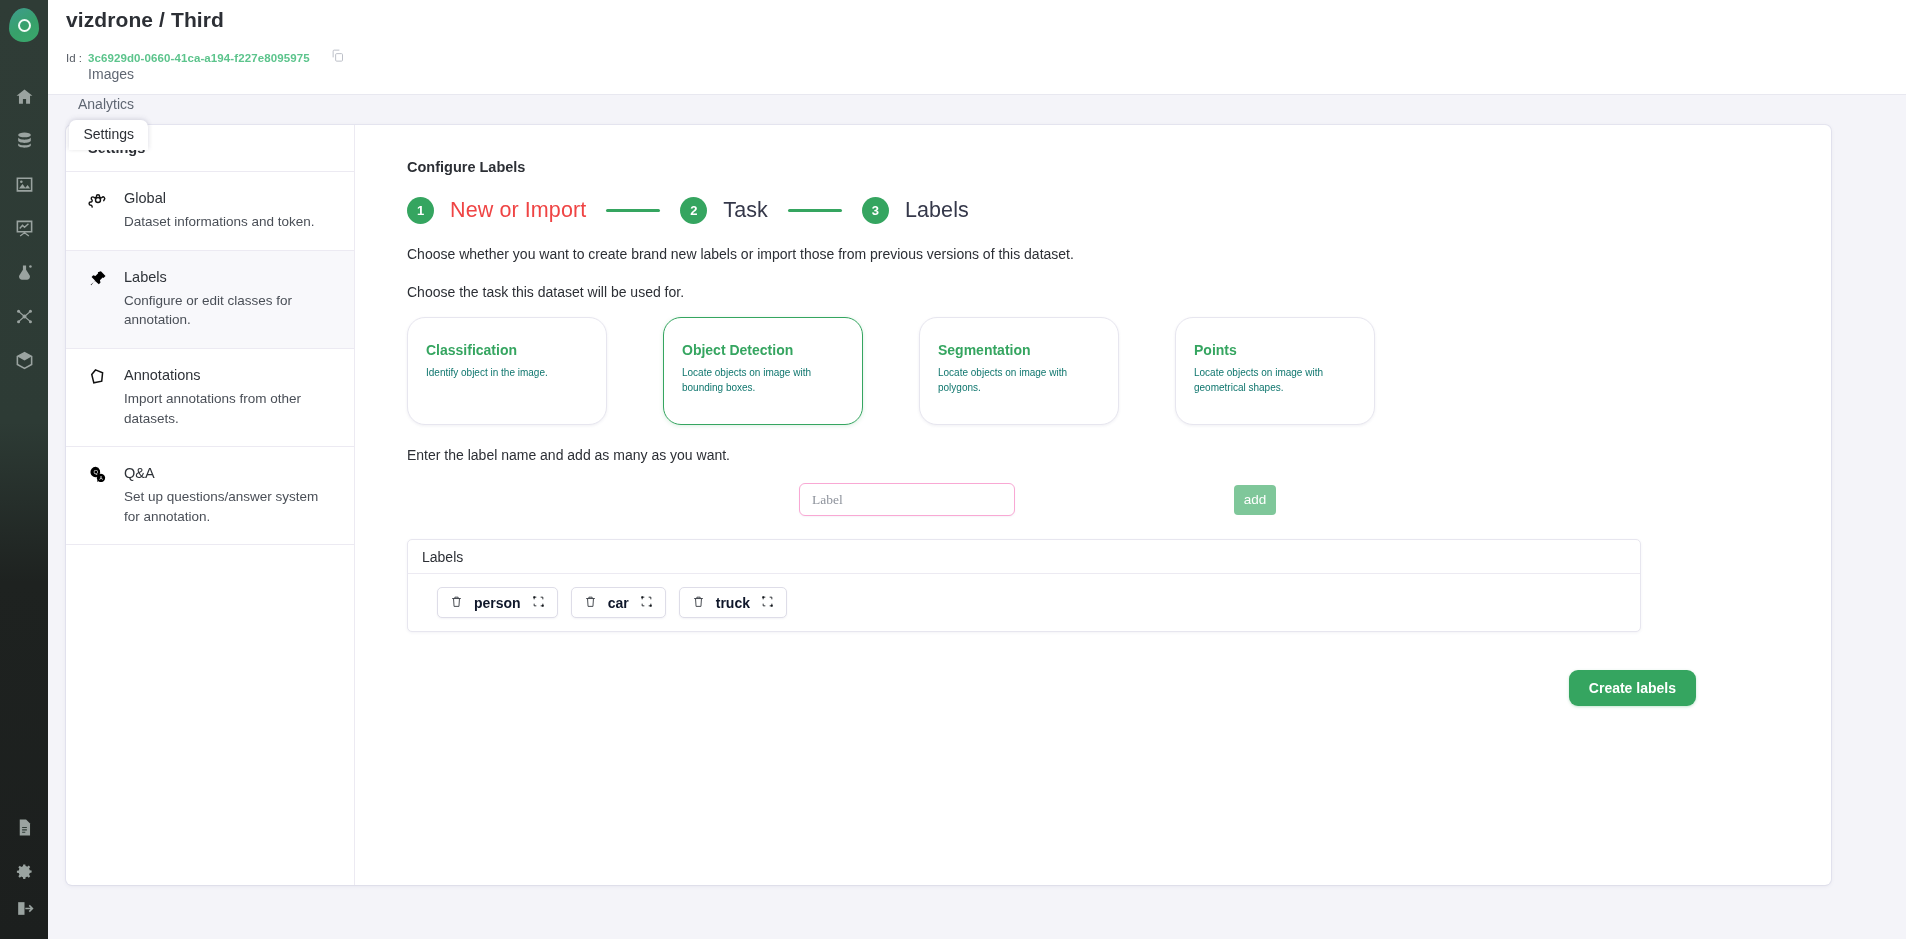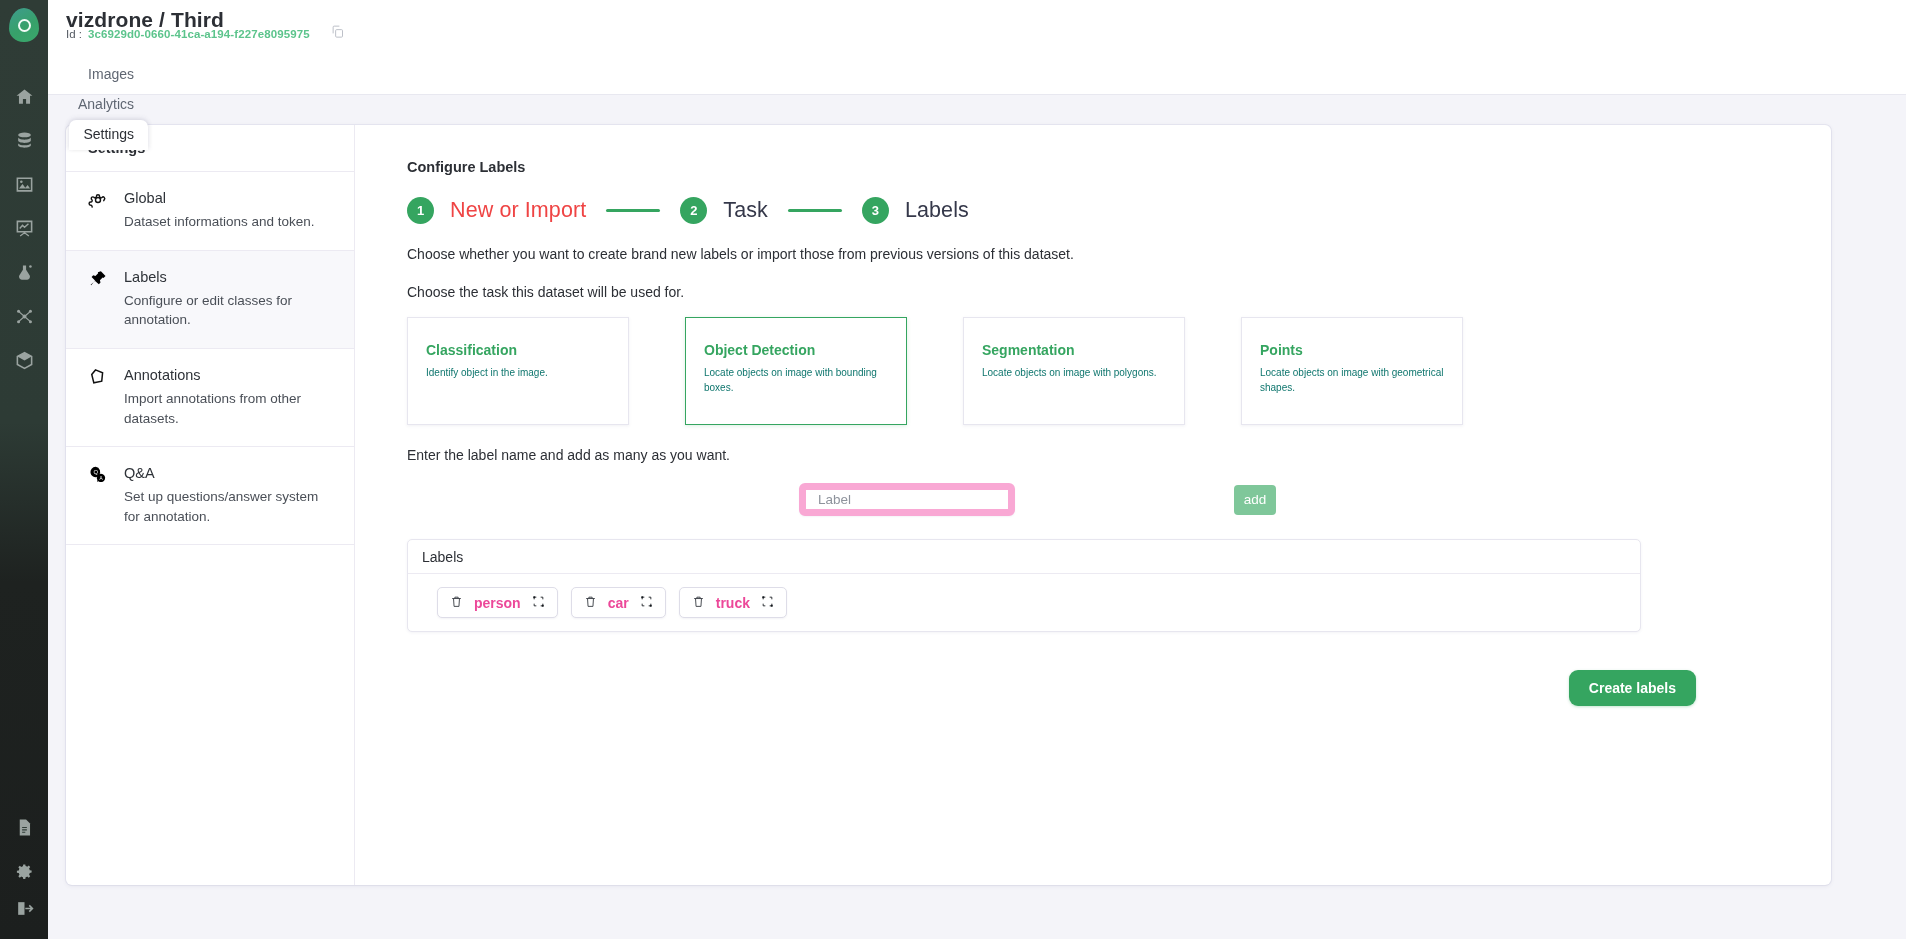--- a/index.html
+++ b/index.html
@@ -38,21 +38,21 @@
   
   .main { flex: 1 1 auto; position: relative; height: 939px; background: #f4f4f9; }
   .header {
     position: absolute; left: 0; top: 0; width: 1858px; height: 95px;
     background: #ffffff; border-bottom: 1px solid #e8e8f0;
   }
   .h-title {
     position: absolute; left: 18px; top: 8px;
     font-size: 21px; font-weight: 700; color: #2c2f35; letter-spacing: .1px;
   }
-  .h-idrow { position: absolute; left: 18px; top: 24px; display: flex; align-items: center; gap: 6px; }
+  .h-idrow { position: absolute; left: 18px; top: 48px; display: flex; align-items: center; gap: 6px; }
   .h-idlabel { font-size: 11.5px; color: #555b63; }
   .h-idvalue { font-size: 11.5px; font-weight: 700; color: #5cc48c; letter-spacing: .1px; }
   .h-copy { margin-left: 14px; cursor: pointer; display: flex; align-items: center; }
   .h-copy svg { width: 15px; height: 15px; stroke: #b9bcc4; fill: none; stroke-width: 1.5; }
 
   .tabs { position: absolute; left: 16px; bottom: 0; display: flex; align-items: flex-end; height: 34px; flex-direction: column; }
   .tab {
     padding: 7px 14px 9px 14px; font-size: 14px; color: #5f6672; cursor: pointer;
     border-radius: 7px 7px 0 0; line-height: 1;
   }
@@ -113,33 +113,33 @@
     border: 1px solid #e7e6ef; padding: 11px 14px 13px 14px; cursor: pointer;
     box-shadow: 0 1px 3px rgba(90,90,130,.09);
   }
   .opt-card.wide { width: 322px; }
   .opt-card.sel { border: 1.6px solid #35a560; box-shadow: 0 1px 3px rgba(53,165,96,.16); }
   .opt-t { font-size: 14px; font-weight: 700; color: #35a560; }
   .opt-d { font-size: 13.5px; color: #30343b; margin-top: 7px; line-height: 1.42; }
 
   .task-row { display: flex; gap: 56px; margin-top: 17px; }
   .task-card {
-    width: 222px; min-height: 108px; border-radius: 0; background: #fff;
+    width: 200px; min-height: 108px; border-radius: 18px; background: #fff;
     border: 1px solid #e7e6ef; padding: 24px 18px 14px 18px; cursor: pointer;
     box-shadow: 0 1px 3px rgba(90,90,130,.09);
   }
   .task-card.sel { border: 1.8px solid #35a560; box-shadow: 0 1px 4px rgba(53,165,96,.18); }
   .task-t { font-size: 14px; font-weight: 700; color: #35a560; }
   .task-d { font-size: 10px; color: #0f766e; margin-top: 8px; line-height: 1.45; }
 
   .addrow { display: flex; align-items: center; margin-top: 20px; }
   .label-input {
-    width: 216px; height: 33px; border: 7px solid #f9a8d4; border-radius: 6px;
+    width: 216px; height: 33px; border: 1px solid #f9a8d4; border-radius: 6px;
     margin-left: 392px; padding: 0 12px; font-size: 13.5px; color: #2c2f35;
-    font-family: Liberation Sans, sans-serif; outline: none; background: #fff;
+    font-family: Liberation Serif, serif; outline: none; background: #fff;
     box-shadow: 0 1px 2px rgba(90,90,130,.06);
   }
   .label-input::placeholder { color: #8e939c; }
   .add-btn {
     margin-left: 219px; width: 42px; height: 30px; border: none; border-radius: 4px;
     background: #7fc79a; color: #ffffff; font-size: 13.5px; cursor: pointer;
     font-family: "Liberation Sans", sans-serif;
   }
 
   .labels-box {
@@ -149,21 +149,21 @@
   .labels-head {
     height: 34px; display: flex; align-items: center; padding-left: 14px;
     font-size: 14px; color: #2c2f35; border-bottom: 1px solid #eceaf2;
   }
   .labels-body { display: flex; gap: 13px; padding: 13px 0 13px 29px; }
   .chip {
     display: flex; align-items: center; gap: 11px;
     height: 31px; padding: 0 12px; border: 1px solid #dedde8; border-radius: 5px;
     background: #fff; cursor: pointer; box-shadow: 0 1px 2px rgba(90,90,130,.07);
   }
-  .chip-name { font-size: 14px; font-weight: 700; color: #ec4899; }
+  .chip-name { font-size: 14px; font-weight: 700; color: #0f172a; }
   .chip svg { width: 13px; height: 13px; }
 
   .create-btn {
     position: absolute; right: 135px; top: 545px;
     background: #35a560; color: #fff; border: none; border-radius: 9px;
     padding: 0 20px; height: 36px; font-size: 14px; font-weight: 700;
     cursor: pointer; font-family: "Liberation Sans", sans-serif;
     box-shadow: 0 1px 3px rgba(53,165,96,.30);
   }
 </style>

